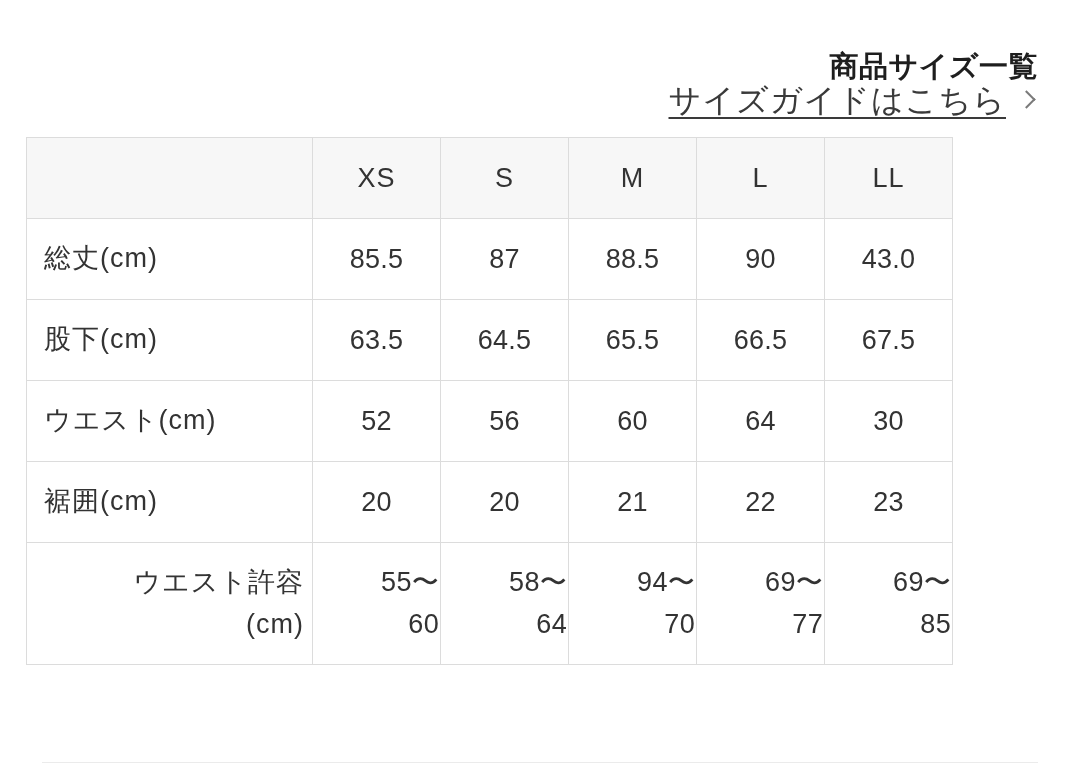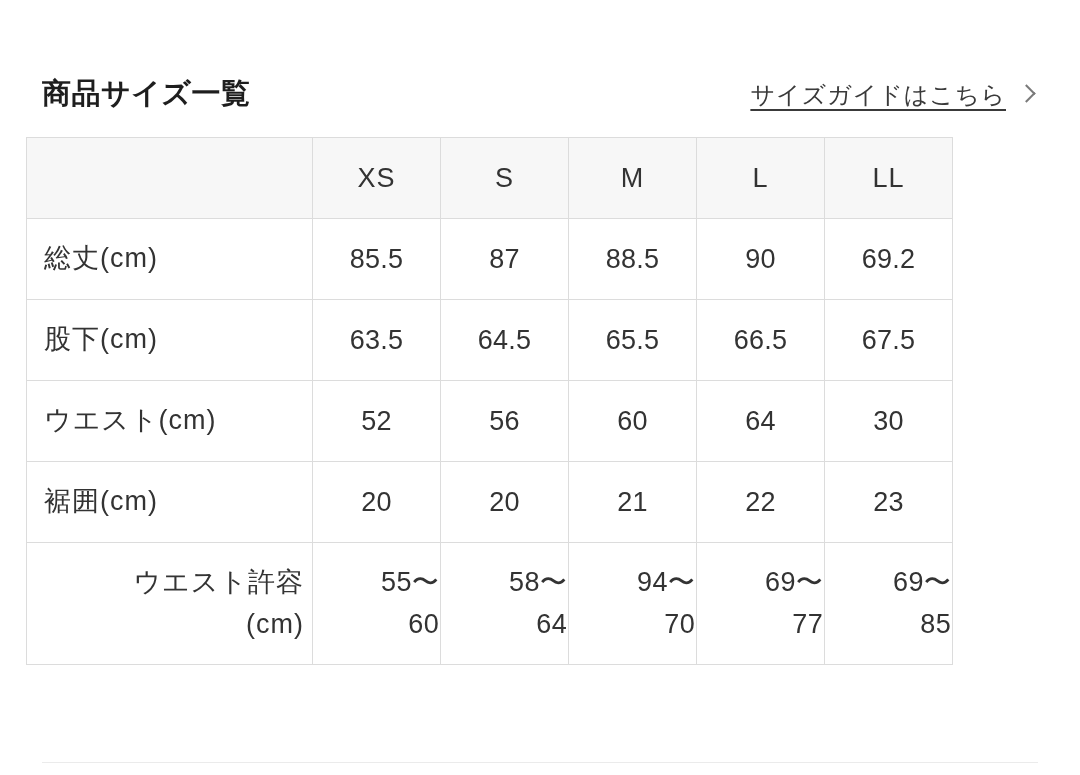--- a/index.html
+++ b/index.html
@@ -25,40 +25,41 @@
   
   .header {
     position: absolute;
     left: 42px;
     top: 52px;
     width: 996px;
     height: 58px;
     display: flex;
     align-items: flex-end;
     justify-content: space-between;
+    flex-direction: column;
   }
 
   .page-title {
     font-size: 29px;
     font-weight: 700;
     letter-spacing: 0.5px;
     color: #1e1e1e;
     line-height: 1;
     padding-bottom: 2px;
   }
 
   .guide-link-wrap {
     display: flex;
     align-items: center;
     gap: 10px;
     padding-bottom: 2px;
   }
 
   .guide-link {
-    font-size: 24px;
+    font-size: 32px;
     color: #3a3a3a;
     text-decoration: underline;
     text-underline-offset: 6px;
     text-decoration-thickness: 1.5px;
     letter-spacing: 1px;
     cursor: pointer;
     line-height: 1.1;
   }
 
   .chevron {
@@ -191,21 +192,21 @@
         </tr>
       </thead>
       <tbody>
 
         <tr>
           <td class="row-label">総丈(cm)</td>
           <td>85.5</td>
           <td>87</td>
           <td>88.5</td>
           <td>90</td>
-          <td>69.2</td>
+          <td>43.0</td>
         </tr>
 
         <tr>
           <td class="row-label">股下(cm)</td>
           <td>63.5</td>
           <td>64.5</td>
           <td>65.5</td>
           <td>66.5</td>
           <td>67.5</td>
         </tr>

